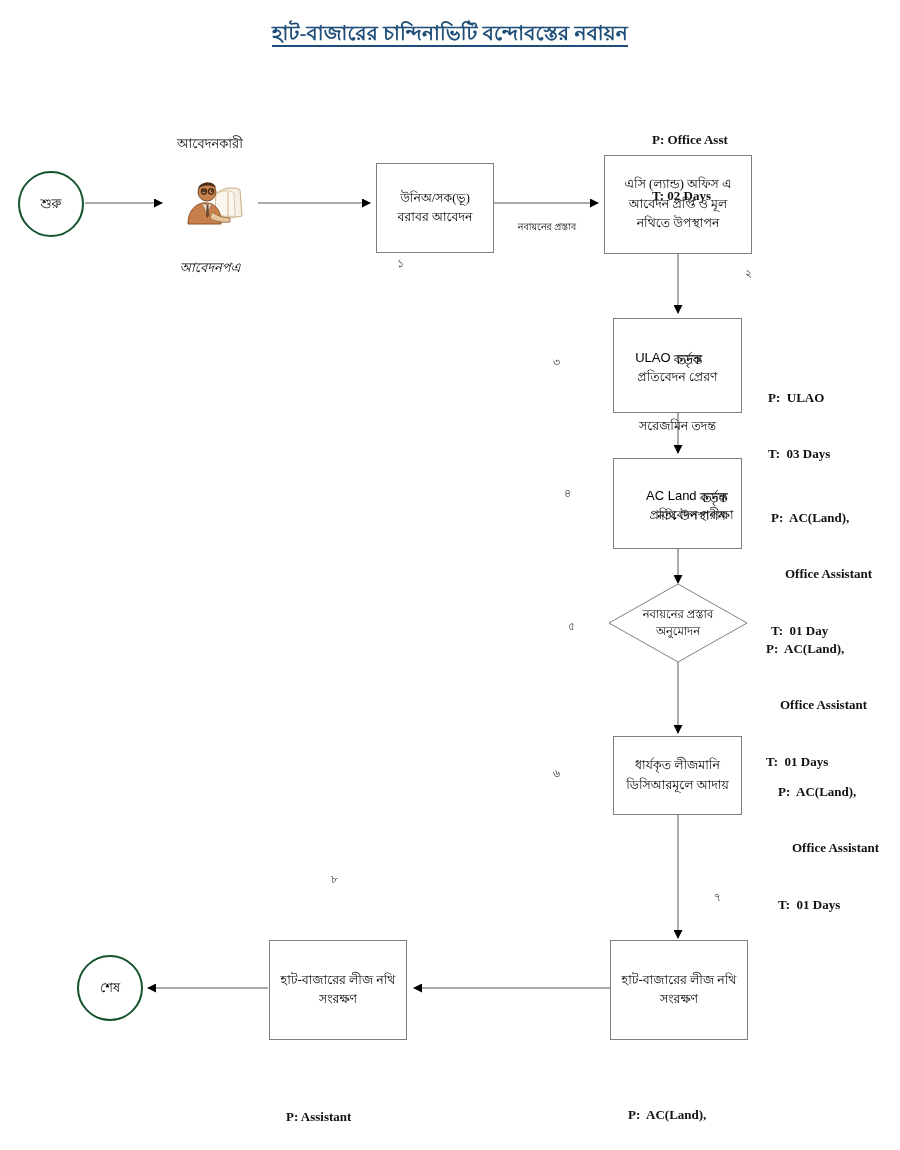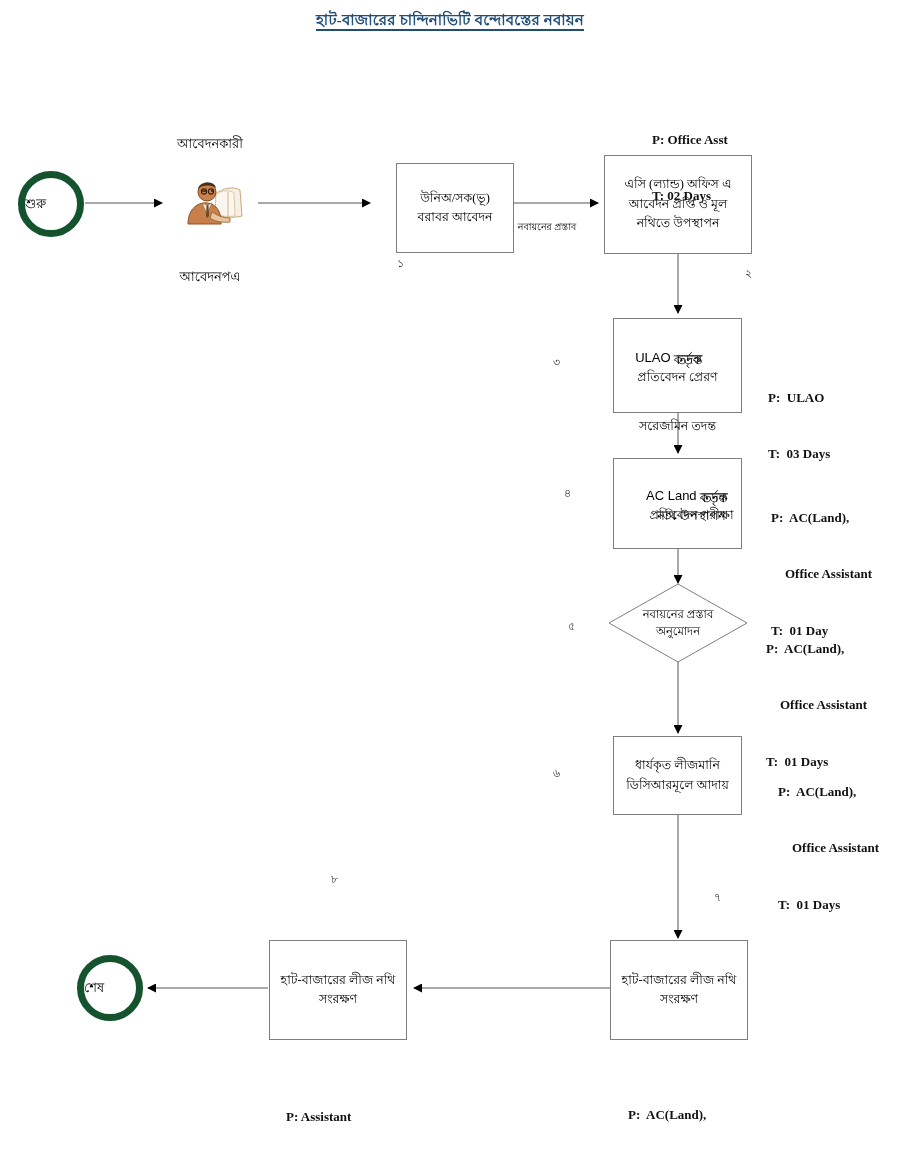--- a/index.html
+++ b/index.html
@@ -5,38 +5,38 @@
   html,body{margin:0;padding:0;background:#ffffff;}
   body{
     width:900px;height:1150px;position:relative;overflow:hidden;
     font-family:"Liberation Serif","DejaVu Serif",serif;
     color:#000;
   }
   .canvas{position:absolute;left:0;top:0;width:900px;height:1150px;}
 
   
   .title{
-    position:absolute;left:0;top:8px;width:900px;text-align:center;
-    font-family:"Liberation Serif","DejaVu Serif",serif;
-    font-size:15px;font-weight:bold;color:#1F4E79;
+    position:absolute;left:0;top:18px;width:900px;text-align:center;
+    font-family:"Liberation Serif","DejaVu Serif",serif;
+    font-size:20px;font-weight:bold;color:#1F4E79;
     letter-spacing:.2px;
   }
   .title span{border-bottom:2px solid #1F4E79;padding-bottom:1px;}
 
   
   .box{
     position:absolute;border:1px solid #7f7f7f;background:#fff;
     display:flex;align-items:center;justify-content:center;text-align:center;
     font-family:"Liberation Serif","DejaVu Serif",serif;
     font-size:12.5px;line-height:1.55;color:#000;box-sizing:border-box;
     padding:2px 4px;
   }
   .circle{
-    position:absolute;border:7px solid #14532d;border-radius:50%;
-    background:#fff;display:flex;align-items:center;
+    position:absolute;border:2px solid #14532d;border-radius:50%;
+    background:#fff;display:flex;align-items:center;justify-content:center;
     font-size:13px;color:#000;box-sizing:border-box;
   }
   .diamond-wrap{position:absolute;}
   .diamond-wrap svg{position:absolute;left:0;top:0;}
   .diamond-label{
     position:absolute;left:0;top:0;width:100%;height:100%;
     display:flex;flex-direction:column;align-items:center;justify-content:center;
     font-size:11.5px;line-height:1.5;text-align:center;
   }
 
@@ -139,25 +139,25 @@
       <path d="M20,17 C21,9 37,8 38,16 C36,13 24,12 20,17 Z" fill="#4a2f18"></path>
 
       <path d="M24,19 l4,0 M33,19 l3,0" stroke="#3b2411" stroke-width="1.4"></path>
       <circle cx="26" cy="19.5" r="2.6" fill="none" stroke="#3b2411" stroke-width="1.1"></circle>
       <circle cx="33" cy="19.5" r="2.6" fill="none" stroke="#3b2411" stroke-width="1.1"></circle>
 
       <path d="M34,40 C40,44 45,46 52,46 L52,50 C43,51 36,49 32,46 Z" fill="#e8c49e" stroke="#9a6b3c" stroke-width=".9"></path>
     </svg>
   </div>
 
-  <div class="caption" style="left:125px;top:267px;width:170px;">
+  <div class="caption" style="left:125px;top:258px;width:170px;font-style:italic;">
     <span>আবেদনপএ</span>
   </div>
 
-  <div class="box" style="left:396px;top:163px;width:118px;height:90px;">
+  <div class="box" style="left:376px;top:163px;width:118px;height:90px;">
     <div>
       <div>উনিঅ/সক(ভূ)</div>
       <div>বরাবর আবেদন</div>
     </div>
   </div>
   <div class="stepnum" style="left:397px;top:255px;">
     <span>১</span>
   </div>
 
   <div class="edgelabel" style="left:497px;top:220px;width:100px;">

